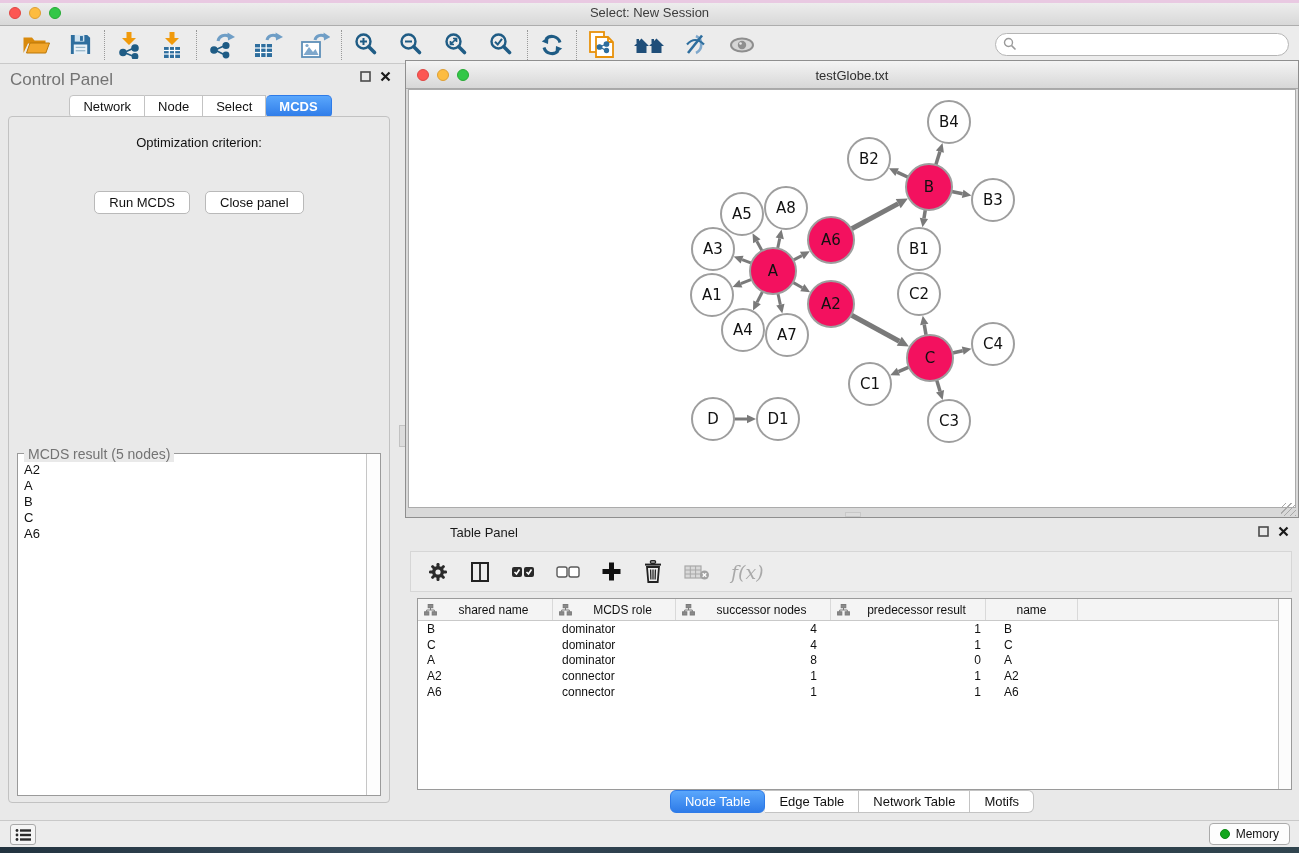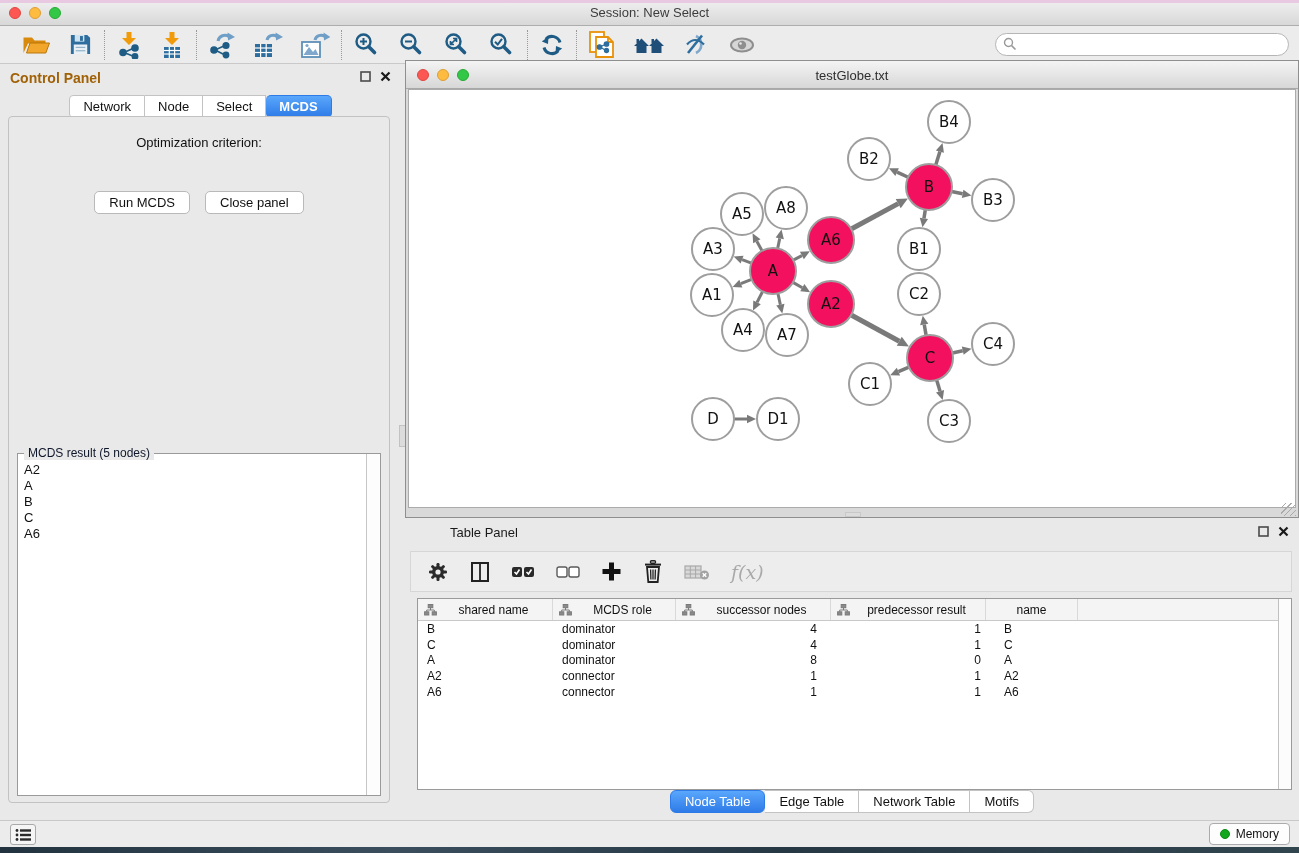--- a/index.html
+++ b/index.html
@@ -23,38 +23,38 @@
   .tgroup { display:flex; align-items:center; gap:17px; margin:0 11px; }
   .sep { width:0; height:30px; border-left:1px dotted #999; }
   .tbtn { display:flex; align-items:center; justify-content:center; cursor:default; }
   .searchbox { margin-left:auto; position:relative; width:294px; height:23px; }
   .searchbox input { width:100%; height:100%; border:1px solid #B5B5B5; border-radius:12px;
     padding:0 8px 0 26px; font-size:12px; background:#fff; outline:none; }
   .searchbox svg { position:absolute; left:8px; top:4px; }
 
   
   .control-panel { position:absolute; left:0; top:64px; width:401px; height:756px; }
-  .cp-header { position:absolute; left:10px; top:6px; font-size:14px; color:#a16207;font-weight:bold; }
+  .cp-header { position:absolute; left:10px; top:6px; font-size:17px; color:#737373; }
   .panel-winbtns { position:absolute; right:10px; top:7px; display:flex; gap:9px; align-items:center; }
   .cp-tabs { position:absolute; left:0; right:0; top:31px; display:flex; justify-content:center; }
   .cp-tab { font-size:13px; padding:3px 13px; background:#FFF; border:1px solid #C3C3C3; border-left:none; color:#111; }
   .cp-tab:first-child { border-left:1px solid #C3C3C3; border-radius:4px 0 0 4px; }
   .cp-tab.selected { background:linear-gradient(#5AA7FC,#2E7BE8); color:#fff; border-color:#2E7BE8; border-radius:5px; font-weight:bold; }
   .cp-box { position:absolute; left:8px; right:11px; top:52px; height:687px;
     border:1px solid #C2C2C2; border-radius:4px; background:#E9E9E9; }
   .opt-label { position:absolute; left:0; right:0; top:18px; text-align:center; font-size:13px; color:#111; }
   .criterion-select { position:absolute; left:35px; top:38px; width:313px; height:25px; background:#fff;
     border:1px solid #ADADAD; border-radius:5px; font-size:13px; color:#111; display:flex; align-items:center; padding-left:10px; }
   .stepper { position:absolute; right:0; top:-1px; width:19px; height:25px; border-radius:0 5px 5px 0;
     background:linear-gradient(#6AB2FD,#2E7BE8); display:flex; flex-direction:column; align-items:center; justify-content:center; gap:2px; }
   .cp-buttons { position:absolute; left:0; right:0; top:74px; display:flex; justify-content:center; gap:15px; }
   .btn { background:#FFF; border:1px solid #B9B9B9; border-radius:5px; padding:3px 14px; font-size:13px; color:#111; }
   .result-fieldset { position:absolute; left:8px; right:8px; top:336px; bottom:6px;
     border:1px solid #9A9A9A; background:#FFF; }
-  .result-legend { position:absolute; top:-8px; left:6px; background:#E9E9E9; padding:0 4px; font-size:12px; color:#0f172a; }
+  .result-legend { position:absolute; top:-8px; left:6px; background:#E9E9E9; padding:0 4px; font-size:14px; color:#737373; }
   .mcds-list { position:absolute; left:0; top:6px; bottom:0; right:14px; overflow:hidden; padding:2px 6px; }
   .mcds-item { font-size:13px; line-height:16px; color:#111; }
   .result-gutter { position:absolute; right:0; top:0; bottom:0; width:14px; border-left:1px solid #C6C6C6; background:#FDFDFD; }
 
   
   .vsplit-handle { position:absolute; left:399px; top:425px; width:7px; height:22px; background:#DCDCDC; border:1px solid #C2C2C2; }
   .hsplit-handle { position:absolute; left:845px; top:512px; width:16px; height:5px; background:#DCDCDC; border:1px solid #C8C8C8; }
 
   
   .net-window { position:absolute; left:405px; top:60px; width:894px; height:458px;
@@ -107,21 +107,21 @@
 </style>
 </head>
 <body>
 
 <div class="titlebar">
   <div class="tl-group">
     <div class="tl red"></div>
     <div class="tl yellow"></div>
     <div class="tl green"></div>
   </div>
-  <div class="win-title">Session: New Select</div>
+  <div class="win-title">Select: New Session</div>
 </div>
 
 <div class="toolbar">
   <div class="tgroup">
     <div class="tbtn">
       <svg width="30" height="26" viewBox="0 0 30 26">
           <path d="M2.5 21 L2.5 5.5 L11 5.5 L13.5 8.5 L24.5 8.5 L24.5 11.5 L7 11.5 Z" fill="#D98A0C"></path>
           <path d="M5.5 21 L9 11 L28.5 11 L24.8 21 Z" fill="#F2A62B" stroke="#B97708" stroke-width="1"></path>
         </svg>
     </div>

